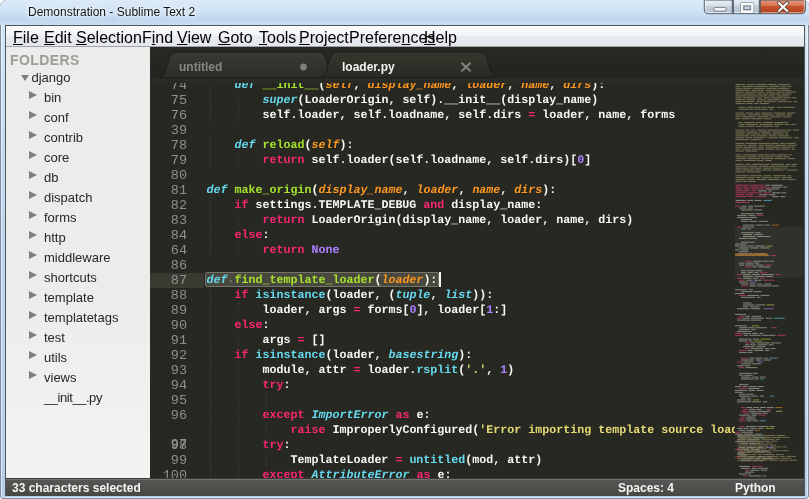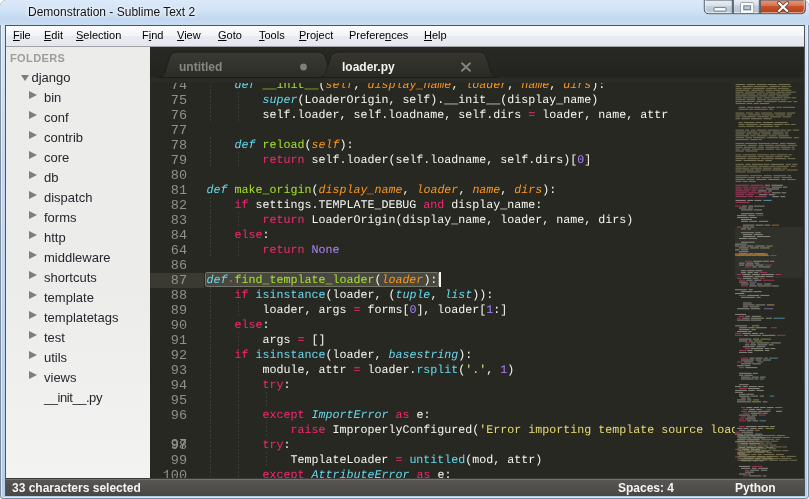--- a/index.html
+++ b/index.html
@@ -13,41 +13,41 @@
   border-radius:6px 6px 0 0;
   background:linear-gradient(#dceafa,#cfe2f5 45%,#c1d7ee 75%,#c9def2); }
 #title { position:absolute; left:28px; top:5px; font-size:12px; color:#121212;
   text-shadow:0 0 3px #fff,0 0 6px #fff; }
 
 #client { position:absolute; left:5px; top:25px; width:800px; height:471px;
   border:1px solid #4c565f; background:#272822; }
 #menubar { position:absolute; left:0; top:0; width:798px; height:21px;
   background:linear-gradient(#fdfdfe,#f2f4f7 48%,#e8ebf1 52%,#e4e8ee);
   border-bottom:1px solid #a2a2a6; }
-.mi { position:absolute; top:3px; font-size:11px; color:#000; }
+.mi { position:absolute; top:3px; font-size:16px; color:#000; }
 #sidebar { position:absolute; left:0; top:21px; width:144px; height:432px;
   background:linear-gradient(#ececea 55%,#f3f3f1); }
-.sbhead { position:absolute; left:4px; top:5px; font-size:11px; font-weight:bold;
+.sbhead { position:absolute; left:4px; top:5px; font-size:14px; font-weight:bold;
   color:#9c9c98; letter-spacing:.4px; }
 .row { position:absolute; left:0; width:146px; height:20px; }
 .lbl { position:absolute; top:2.5px; font-size:13px; color:#26262e; }
 .tri-d { position:absolute; left:14.5px; top:7px; width:0; height:0;
   border-left:4.8px solid transparent; border-right:4.8px solid transparent;
   border-top:6.5px solid #7d7d7b; }
 .tri-r { position:absolute; left:23px; top:3.5px; width:0; height:0;
   border-top:4.6px solid transparent; border-bottom:4.6px solid transparent;
   border-left:8px solid #7e7e7c; }
 #editor { position:absolute; left:144px; top:21px; width:653px; height:432px;
   background:#272822; overflow:hidden; }
 .tabsvg { position:absolute; left:0; top:0; }
 .gut { position:absolute; left:0; width:37px; height:17px; text-align:right;
   font-family:"Liberation Mono",monospace; font-size:13.5px; line-height:17px;
   color:#8f908a; }
 .cl { position:absolute; height:15px; white-space:pre;
-  font-family:"Liberation Mono",monospace; font-size:11.665px; font-weight:normal;
+  font-family:"Liberation Mono",monospace; font-size:11.665px; font-weight:bold;
   letter-spacing:0; line-height:16.4px; text-rendering:geometricPrecision; }
 .ig { position:absolute; width:1px; height:15px;
   background:repeating-linear-gradient(180deg,#3b3c35 0 2px,transparent 2px 4px); }
 #statusbar { position:absolute; left:0; top:452px; width:798px; height:18px;
   background:linear-gradient(#585755,#484744); border-top:1px solid #3a3a38;
   box-shadow:inset 0 1px 0 rgba(255,255,255,.16); border-radius:0 0 2px 2px;
   color:#f4f4f2; font-size:12px; font-weight:bold; }
 </style></head>
 <body>
 <div id="win">
@@ -184,22 +184,22 @@
 <div class="gut" style="top:30.0px">74</div>
 <div class="ig" style="left:59.5px;top:30.0px"></div>
 <div class="cl" style="left:56.5px;top:30.0px"><span style="color:#f8f8f2">    </span><span style="color:#66d9ef;font-style:italic">def </span><span style="color:#a6e22e">__init__</span><span style="color:#f8f8f2">(</span><span style="color:#fd971f;font-style:italic">self</span><span style="color:#f8f8f2">, </span><span style="color:#fd971f;font-style:italic">display_name</span><span style="color:#f8f8f2">, </span><span style="color:#fd971f;font-style:italic">loader</span><span style="color:#f8f8f2">, </span><span style="color:#fd971f;font-style:italic">name</span><span style="color:#f8f8f2">, </span><span style="color:#fd971f;font-style:italic">dirs</span><span style="color:#f8f8f2">):</span></div>
 <div class="gut" style="top:45.0px">75</div>
 <div class="ig" style="left:59.5px;top:45.0px"></div>
 <div class="ig" style="left:87.5px;top:45.0px"></div>
 <div class="cl" style="left:56.5px;top:45.0px"><span style="color:#f8f8f2">        </span><span style="color:#66d9ef;font-style:italic">super</span><span style="color:#f8f8f2">(LoaderOrigin, self).__init__(display_name)</span></div>
 <div class="gut" style="top:60.0px">76</div>
 <div class="ig" style="left:59.5px;top:60.0px"></div>
 <div class="ig" style="left:87.5px;top:60.0px"></div>
-<div class="cl" style="left:56.5px;top:60.0px"><span style="color:#f8f8f2">        self.loader, self.loadname, self.dirs </span><span style="color:#f92672">=</span><span style="color:#f8f8f2"> loader, name, attr</span></div>
-<div class="gut" style="top:75.0px">77</div>
+<div class="cl" style="left:56.5px;top:60.0px"><span style="color:#f8f8f2">        self.loader, self.loadname, self.dirs </span><span style="color:#f92672">=</span><span style="color:#f8f8f2"> loader, name, forms</span></div>
+<div class="gut" style="top:75.0px">39</div>
 <div class="gut" style="top:90.0px">78</div>
 <div class="ig" style="left:59.5px;top:90.0px"></div>
 <div class="cl" style="left:56.5px;top:90.0px"><span style="color:#f8f8f2">    </span><span style="color:#66d9ef;font-style:italic">def </span><span style="color:#a6e22e">reload</span><span style="color:#f8f8f2">(</span><span style="color:#fd971f;font-style:italic">self</span><span style="color:#f8f8f2">):</span></div>
 <div class="gut" style="top:105.0px">79</div>
 <div class="ig" style="left:59.5px;top:105.0px"></div>
 <div class="ig" style="left:87.5px;top:105.0px"></div>
 <div class="cl" style="left:56.5px;top:105.0px"><span style="color:#f8f8f2">        </span><span style="color:#f92672">return</span><span style="color:#f8f8f2"> self.loader(self.loadname, self.dirs)[</span><span style="color:#ae81ff">0</span><span style="color:#f8f8f2">]</span></div>
 <div class="gut" style="top:120.0px">80</div>
 <div class="gut" style="top:135.0px">81</div>
 <div class="cl" style="left:56.5px;top:135.0px"><span style="color:#66d9ef;font-style:italic">def </span><span style="color:#a6e22e">make_origin</span><span style="color:#f8f8f2">(</span><span style="color:#fd971f;font-style:italic">display_name</span><span style="color:#f8f8f2">, </span><span style="color:#fd971f;font-style:italic">loader</span><span style="color:#f8f8f2">, </span><span style="color:#fd971f;font-style:italic">name</span><span style="color:#f8f8f2">, </span><span style="color:#fd971f;font-style:italic">dirs</span><span style="color:#f8f8f2">):</span></div>

